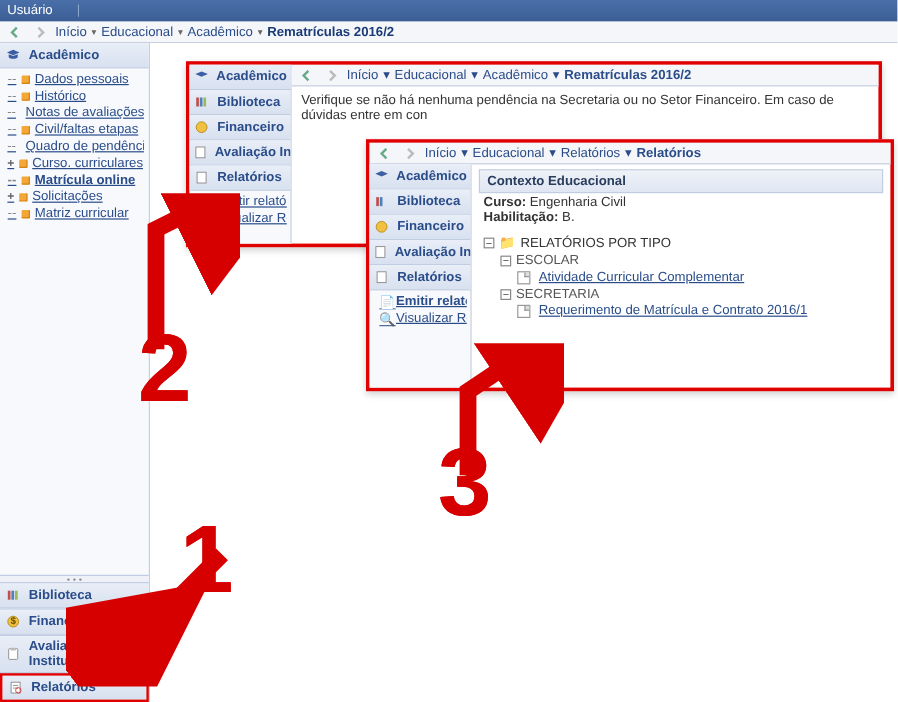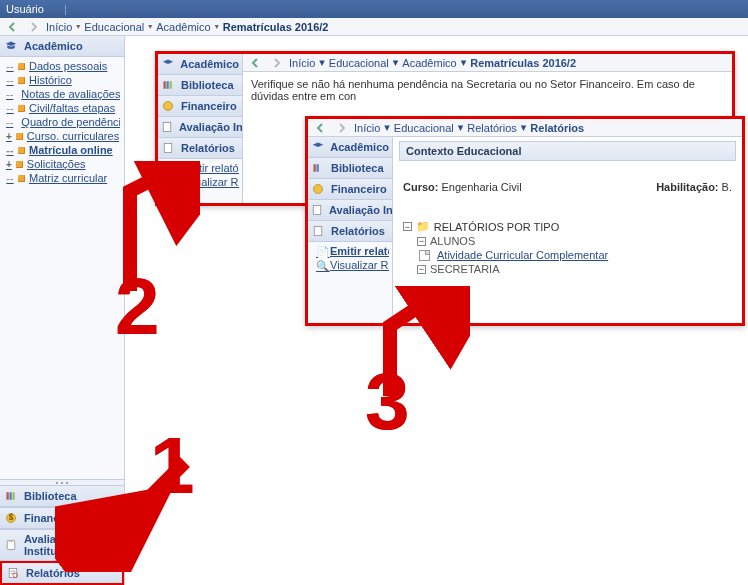--- a/index.html
+++ b/index.html
@@ -39,26 +39,26 @@
 .popup .popup-bc .active { font-weight: bold; }
 .popup-body { display: flex; flex: 1 1 auto; min-height:0; }
 .popup-side { width: 85px; background: #f7f9fc; border-right: 1px solid #c8d0e0; }
 .popup-side .section-header { padding: 3px 3px; font-size: 10px; white-space: nowrap; overflow: hidden; }
 .popup-main { flex: 1; padding: 6px 8px; color: #333; }
 .popup-side .tree { padding: 2px 3px 4px 8px; }
 .popup-side .tree-item { font-size: 10px; text-decoration: underline; }
 .popup-side .tree-item .ic { width: 10px; height: 10px; display:inline-block; }
 
 .context-hdr { background: linear-gradient(#eef2f8,#dfe7f3); border: 1px solid #c0cde2; padding: 3px 6px; font-weight: bold; color: #2a3c5c; }
-.ctx-row { display:flex; justify-content: space-between; padding: 20px 4px; font-size: 10px; }
+.ctx-row { display:flex; justify-content: space-between; padding: 2px 4px; font-size: 10px; flex-direction: column; }
 .ctx-row b { font-weight: bold; }
 
 .tree-root { padding: 6px 4px 4px 4px; font-size: 10px; }
 .tree-root .node { display:flex; align-items:center; gap:4px; padding:1px 0; }
-.tree-root .leaf { margin-left: 16px; color:#2a4d8a; text-decoration: underline; cursor:pointer; }
+.tree-root .leaf { margin-left: 28px; color:#2a4d8a; text-decoration: underline; cursor:pointer; }
 .tree-root .box { width:9px;height:9px;border:1px solid #888;display:inline-flex;align-items:center;justify-content:center;font-size:9px;color:#444;background:#fff; }
 .tree-root .group { margin-left:14px; color:#555; }
 .tree-root .doc-icon { width:11px;height:11px; display:inline-block; background:#fff;border:1px solid #999; position:relative; margin-right:3px; }
 .tree-root .doc-icon:after{ content:""; position:absolute; top:0; right:0; width:3px;height:3px;background:#ddd;border-left:1px solid #999;border-bottom:1px solid #999; }
 
 
 .big-num { position:absolute; font-family: Arial Black, Arial, sans-serif; font-weight: 900; color:#d60000; -webkit-text-stroke: 0; text-shadow: 0 0 0 #d60000; pointer-events:none; }
 .arrow { position:absolute; pointer-events:none; }
 .arrow svg { display:block; }
 
@@ -368,29 +368,33 @@
             <span><b>Habilitação:</b> <span>B.</span></span>
           </div>
           <div class="tree-root">
             <div class="node">
                 <span class="box">−</span>
                 <span>📁</span>
                 <span>RELATÓRIOS POR TIPO</span>
               </div>
             <div class="node group">
                 <span class="box">−</span>
-                <span>ALUNOS</span>
+                <span>ESCOLAR</span>
               </div>
             <div class="node leaf">
                 <span class="doc-icon"></span>
                 <span>Atividade Curricular Complementar</span>
               </div>
             <div class="node group">
                 <span class="box">−</span>
                 <span>SECRETARIA</span>
+              </div>
+            <div class="node leaf">
+                <span class="doc-icon"></span>
+                <span>Requerimento de Matrícula e Contrato 2016/1</span>
               </div>
           </div>
         </div>
       </div>
     </div>
 
     <div class="arrow" style="top:125px;left:-35px;">
       <svg width="110" height="140">
           <defs>
             <marker id="ah2" markerWidth="10" markerHeight="10" refX="2" refY="5" orient="auto">

